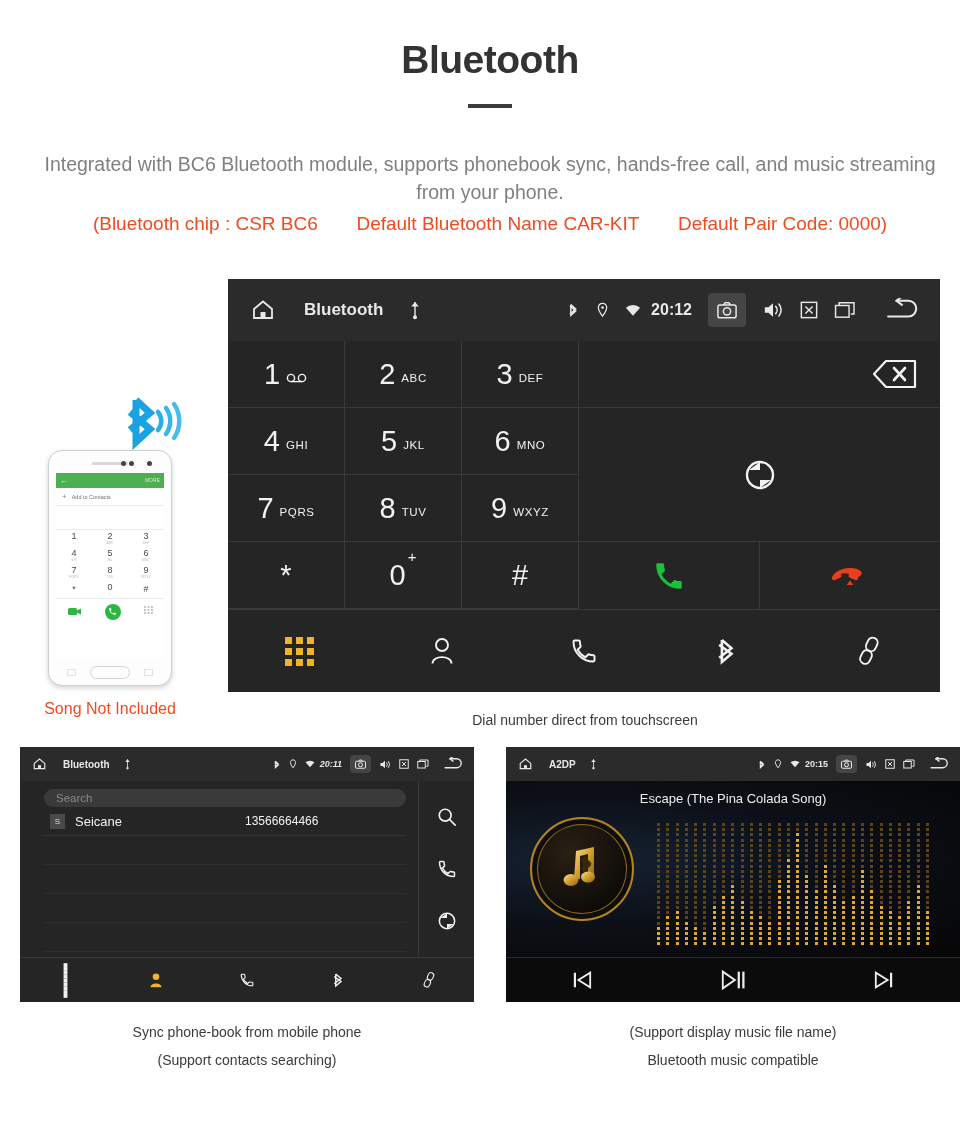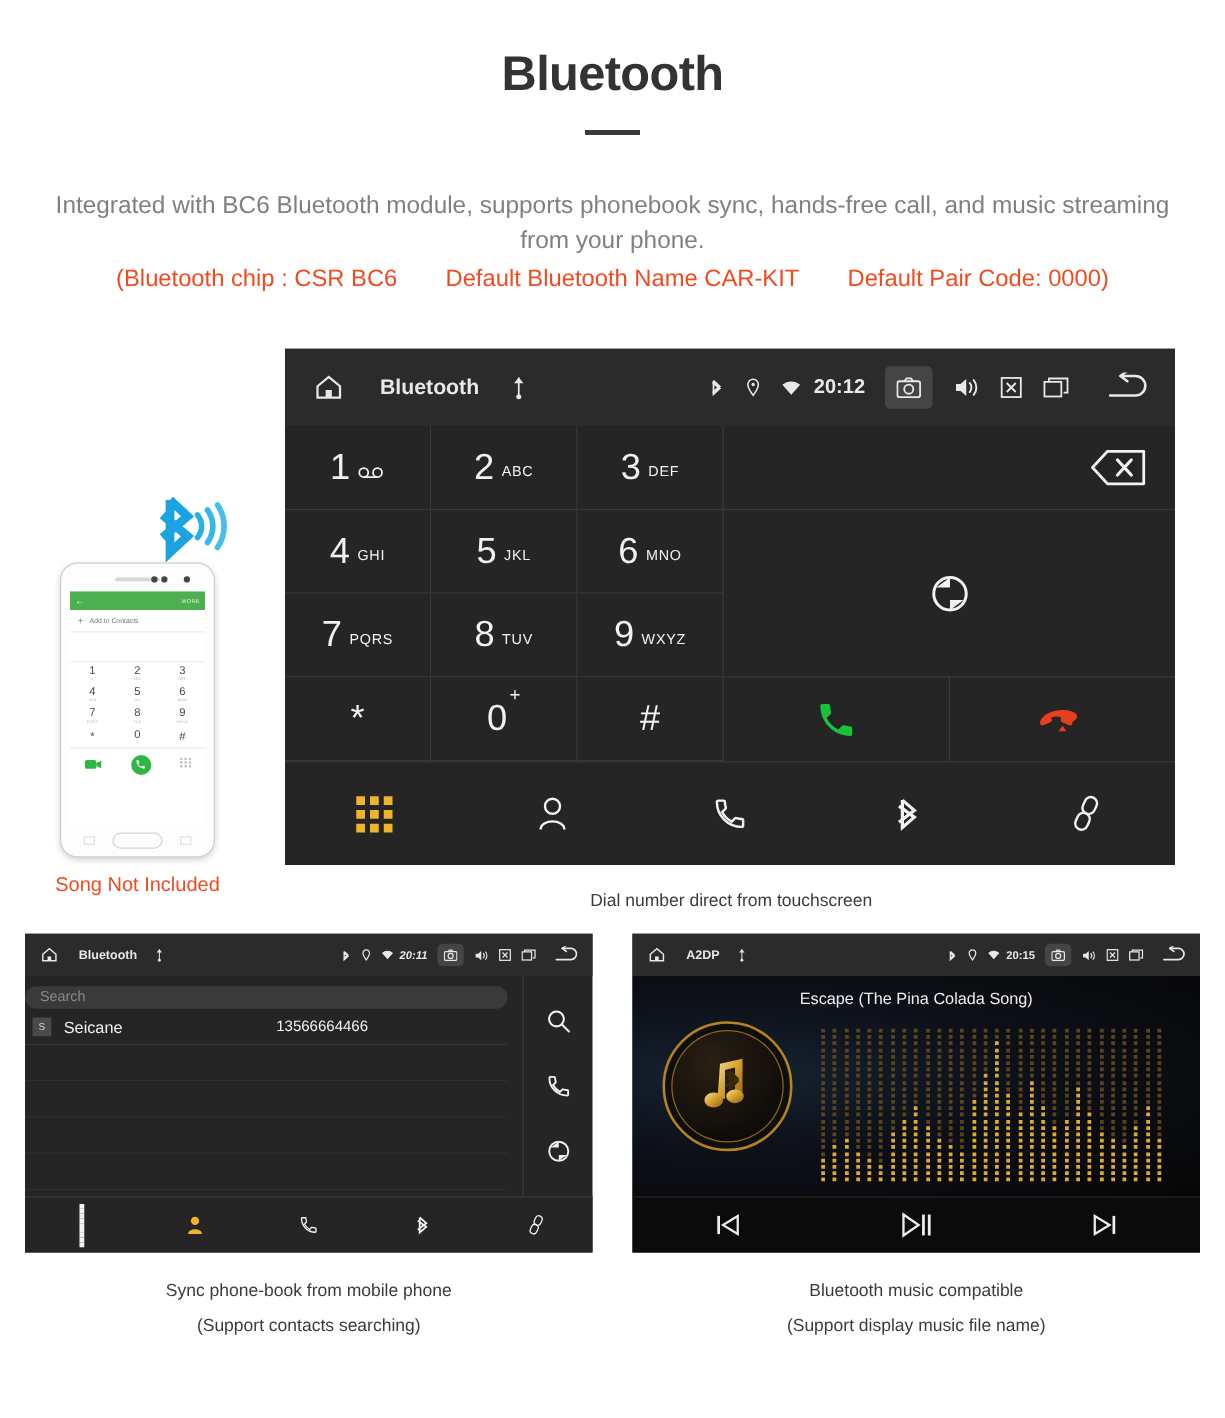--- a/index.html
+++ b/index.html
@@ -162,21 +162,21 @@
 
   
   #book-screen { left: 20px; top: 747px; width: 454px; height: 255px; }
   #book-screen .hu-status { height: 34px; padding: 0 12px; font-size: 10px; }
   #book-screen .hu-status .home { margin-right: 16px; }
   #book-screen .hu-title { font-size: 10px; }
   #book-screen .usb { margin-left: 14px; }
   #book-screen .status-right > * { margin-left: 8px; font-style: italic; }
   #book-screen .clock { font-size: 9px; font-weight: bold; margin-left: 5px; }
   .book-body { display: flex; height: 176px; }
-  .book-left { flex: 1; padding: 8px 12px 0 0; }
+  .book-left { flex: 1; padding: 8px 12px 0 24px; }
   .search-box {
     height: 18px; background: #3a3a3a; border-radius: 9px;
     display: flex; align-items: center; padding: 0 12px;
     color: #8a8a8a; font-size: 11.5px;
   }
   .contact-row {
     display: flex; align-items: center;
     height: 29px; border-bottom: 1px solid #343434; padding-left: 6px;
   }
   .avatar {
@@ -1624,17 +1624,17 @@
           <span>
             <svg width="22" height="20" viewBox="0 0 24 22">
               <path d="M3 3 L3 19 L16 11 Z" fill="none" stroke="#ededed" stroke-width="2"></path>
               <rect x="18.6" y="3" width="2.4" height="16" fill="#ededed"></rect>
             </svg>
           </span>
         </div>
       </div>
   </div>
   <div class="caption" style="left:506px; top:1018px; width:454px;">
+    <div>(Support display music file name)</div>
     <div>Bluetooth music compatible</div>
-    <div>(Support display music file name)</div>
   </div>
 
 </div>
 
 </body></html>

